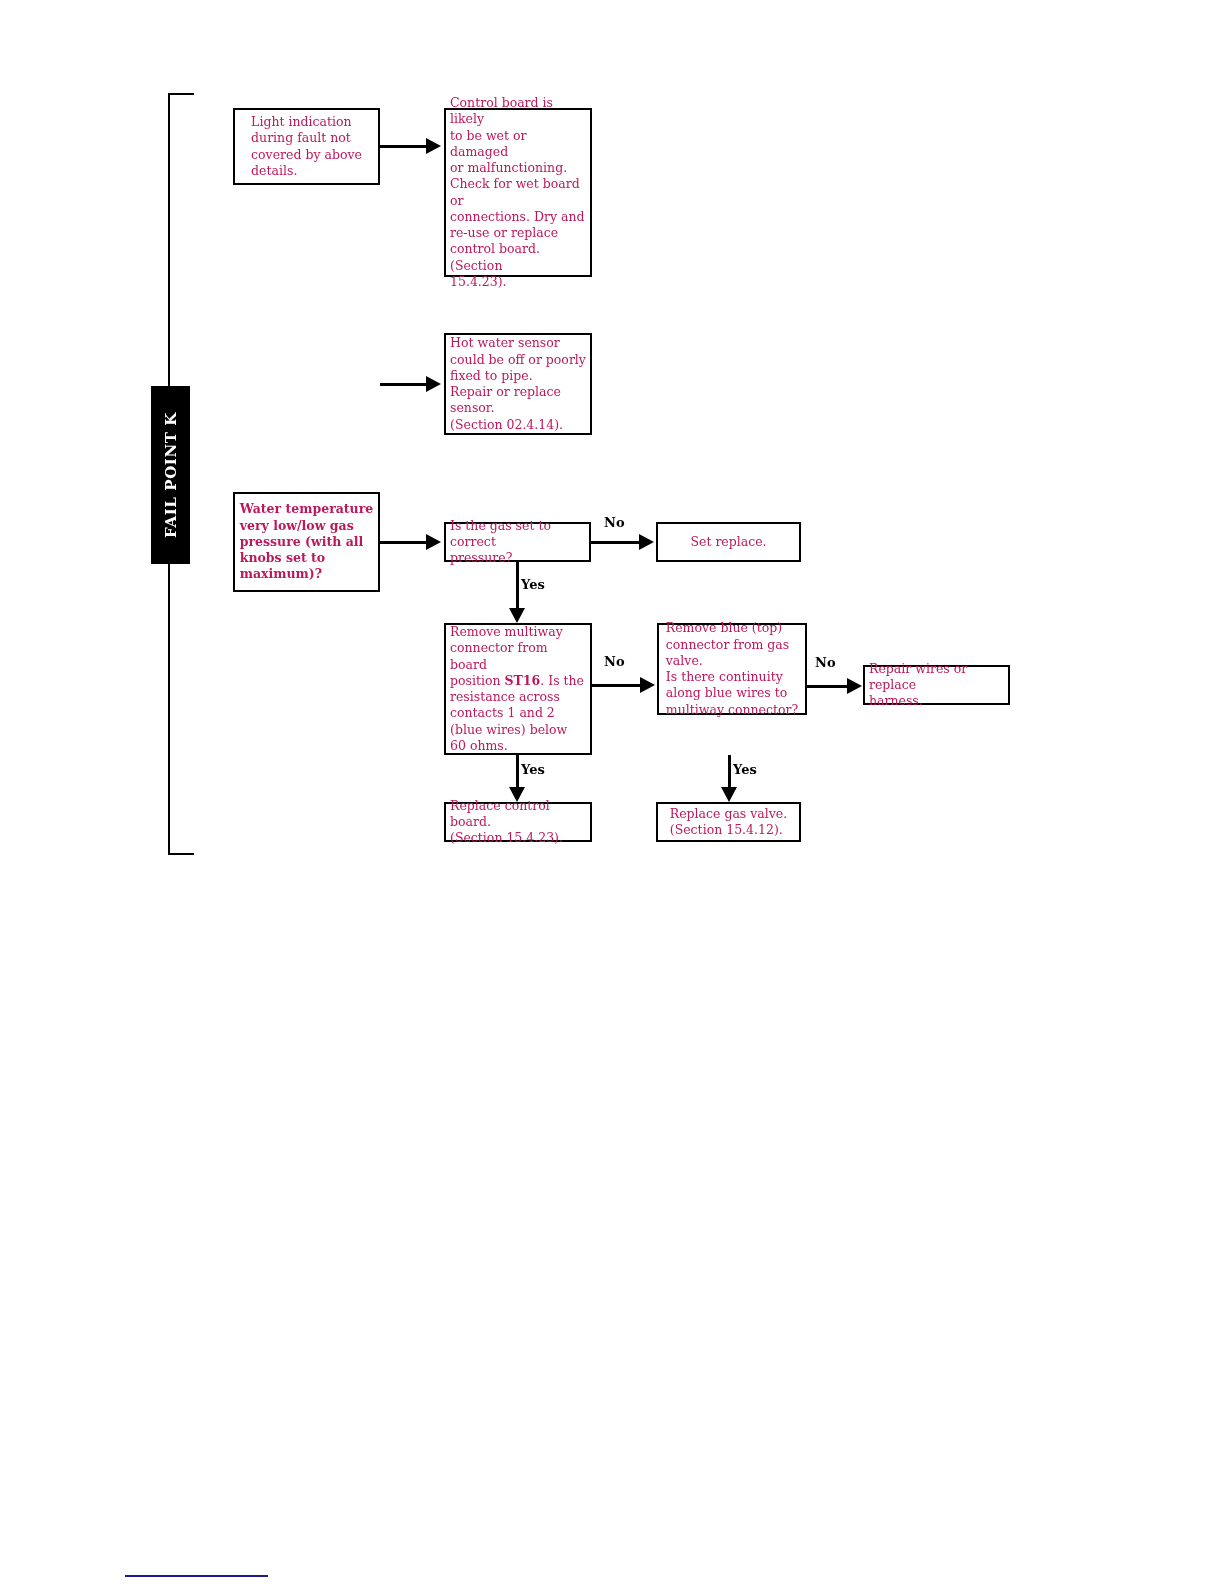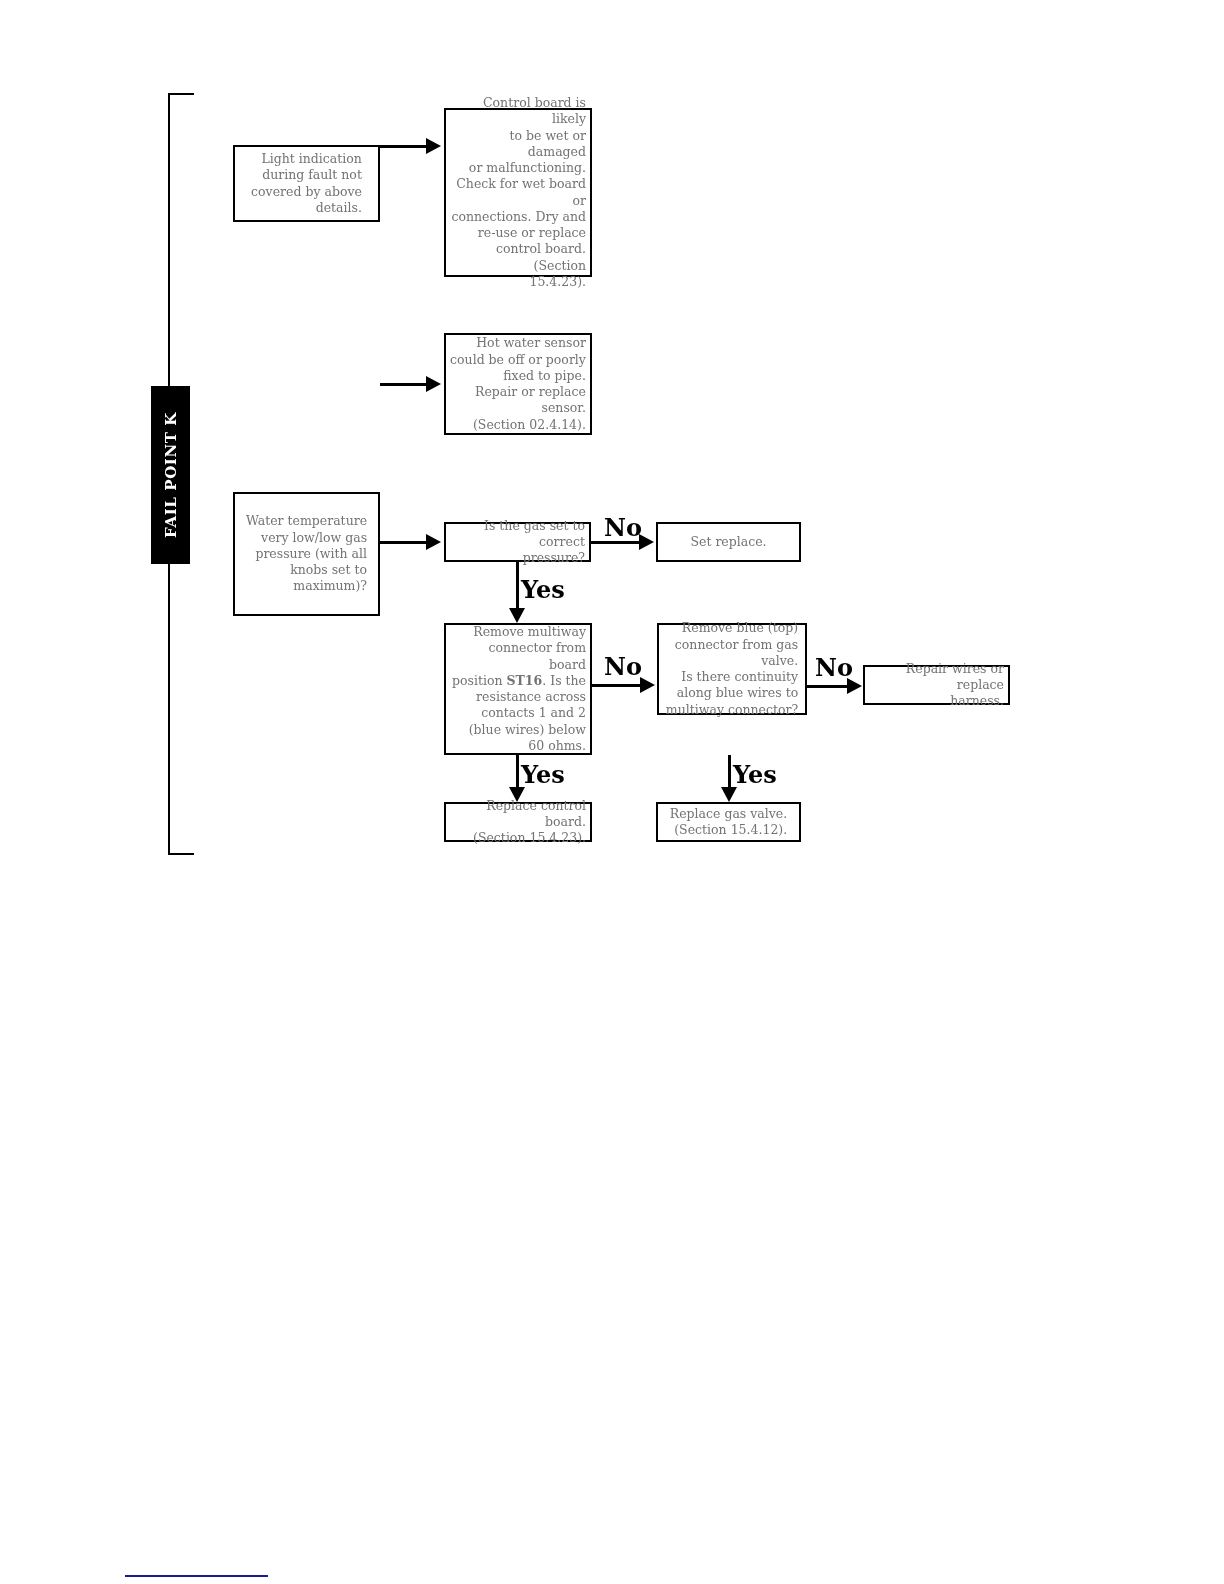--- a/index.html
+++ b/index.html
@@ -19,24 +19,24 @@
 
   
   .box {
     position: absolute;
     box-sizing: border-box;
     border: 2px solid #000000;
     background: #ffffff;
     display: flex;
     align-items: center;
     justify-content: center;
-    text-align: right;
+    text-align: left;
     font-size: 12.5px;
     line-height: 1.30;
-    color: #737373;
+    color: #be185d;
     padding: 2px 4px;
   }
   .box .txt { display: block; white-space: pre-line; }
   .box.bold-term b { font-weight: bold; }
 
   
   .bracket {
     position: absolute;
     border-left: 2px solid #000000;
     border-top: 2px solid #000000;
@@ -88,21 +88,21 @@
     border-left: 8px solid transparent;
     border-right: 8px solid transparent;
     border-top: 15px solid #000000;
   }
 
   
   .blabel {
     position: absolute;
     font-family: "DejaVu Serif", "Liberation Serif", serif;
     font-weight: bold;
-    font-size: 24px;
+    font-size: 13px;
     color: #000000;
     white-space: nowrap;
     line-height: 1;
   }
 
   
   .footrule {
     position: absolute;
     height: 0;
     border-top: 2px solid #1b1b8f;
@@ -112,21 +112,21 @@
 <body>
 
 <div id="page">
 
   <div class="bracket" style="left:168px; top:93px; width:26px; height:762px;"></div>
 
   <div class="vlabel" style="left:151px; top:386px; width:39px; height:178px;">
     <span>FAIL POINT K</span>
   </div>
 
-  <div class="box" style="left:233px; top:108px; width:147px; height:77px;margin-top:37px;">
+  <div class="box" style="left:233px; top:108px; width:147px; height:77px;">
     <span class="txt">Light indication
 during fault not
 covered by above
 details.</span>
   </div>
 
   <div class="hline" style="left:380px; top:145px; width:46px;"></div>
   <div class="arrow-r" style="left:426px; top:138px;"></div>
 
   <div class="box" style="left:444px; top:108px; width:148px; height:169px;">
@@ -146,21 +146,21 @@
 
   <div class="box" style="left:444px; top:333px; width:148px; height:102px;">
     <span class="txt">Hot water sensor
 could be off or poorly
 fixed to pipe.
 Repair or replace
 sensor.
 (Section 02.4.14).</span>
   </div>
 
-  <div class="box" style="left:233px; top:492px; width:147px; height:124px;">
+  <div class="box" style="left:233px; top:492px; width:147px; height:100px;font-weight:bold;">
     <span class="txt">Water temperature
 very low/low gas
 pressure (with all
 knobs set to
 maximum)?</span>
   </div>
 
   <div class="hline" style="left:380px; top:541px; width:46px;"></div>
   <div class="arrow-r" style="left:426px; top:534px;"></div>
 

